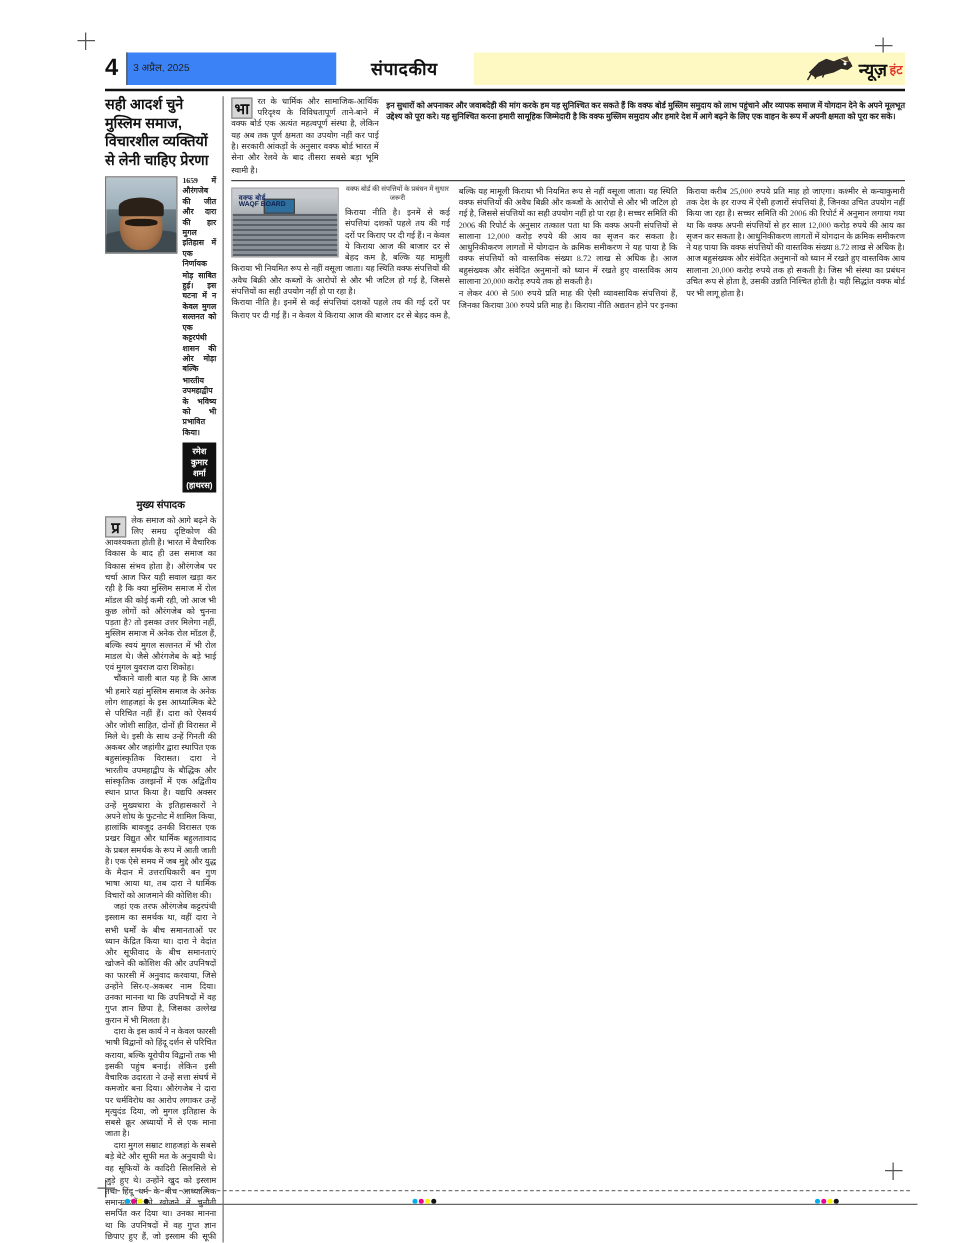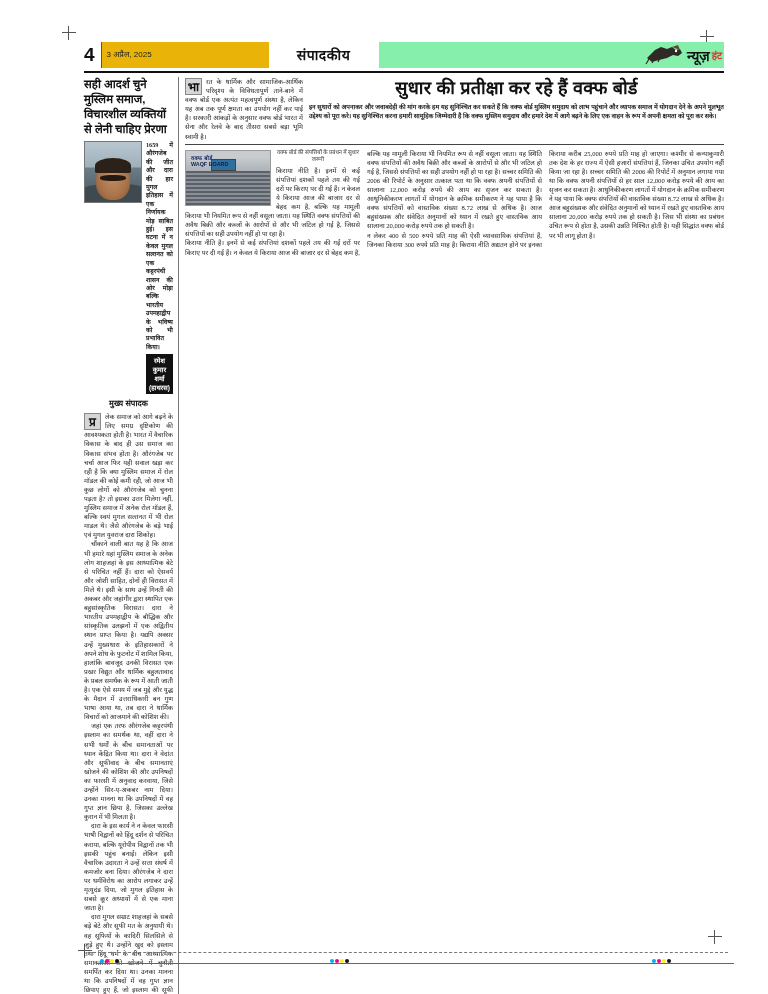--- a/index.html
+++ b/index.html
@@ -29,35 +29,35 @@
   .masthead {
     display: flex; align-items: stretch; height: 26px;
     margin-bottom: 3px;
   }
   .pageno {
     font-family: "Liberation Sans", sans-serif;
     font-weight: bold; font-size: 19px; line-height: 26px;
     padding-right: 6px; color: #111;
   }
   .datebar {
-    flex: 0 0 168px; background: #eab308; position: relative;
+    flex: 0 0 168px; background: #3b82f6; position: relative;
     border-left: 1px solid #555;
   }
   .datebar .dtxt {
     position: absolute; left: 5px; top: 6px;
     font-size: 8px; color: #222;
     font-family: "Liberation Sans", sans-serif;
   }
   .section-title {
     flex: 0 0 110px; text-align: center;
     font-family: "Liberation Sans", sans-serif;
     font-weight: bold; font-size: 14px; line-height: 26px;
     letter-spacing: .5px; color: #111;
   }
-  .mast-fill { flex: 1 1 auto; background: #86efac; position: relative; }
+  .mast-fill { flex: 1 1 auto; background: #fef9c3; position: relative; }
   .logo {
     position: absolute; right: 0; top: 0; height: 26px;
     display: flex; align-items: center; gap: 2px;
     padding-right: 2px;
   }
   .hound { width: 40px; height: 22px; display: block; }
   .logo-news {
     font-family: "Liberation Sans", sans-serif;
     font-weight: bold; font-size: 14px; color: #111;
   }
@@ -256,21 +256,20 @@
       </div>
 
       <div class="col-right">
         <div style="display:flex;gap:6px;align-items:flex-start;">
           <div style="width:118px;flex:0 0 118px;">
             <div class="bodytext">
               <p class="noind"><span class="dropcap">भा</span><span>रत के धार्मिक और सामाजिक-आर्थिक परिदृश्य के विविधतापूर्ण ताने-बाने में वक्फ बोर्ड एक अत्यंत महत्वपूर्ण संस्था है, लेकिन यह अब तक पूर्ण क्षमता का उपयोग नहीं कर पाई है। सरकारी आंकड़ों के अनुसार वक्फ बोर्ड भारत में सेना और रेलवे के बाद तीसरा सबसे बड़ा भूमि स्वामी है।</span></p>
             </div>
           </div>
           <div style="flex:1 1 auto;">
-            <div class="hl-main">सुधार की प्रतीक्षा कर रहे हैं वक्फ बोर्ड</div>
             <div class="art-lead">इन सुधारों को अपनाकर और जवाबदेही की मांग करके हम यह सुनिश्चित कर सकते हैं कि वक्फ बोर्ड मुस्लिम समुदाय को लाभ पहुंचाने और व्यापक समाज में योगदान देने के अपने मूलभूत उद्देश्य को पूरा करे। यह सुनिश्चित करना हमारी सामूहिक जिम्मेदारी है कि वक्फ मुस्लिम समुदाय और हमारे देश में आगे बढ़ने के लिए एक वाहन के रूप में अपनी क्षमता को पूरा कर सके।</div>
           </div>
         </div>
 
         <div class="rule-thin" style="margin:3px 0 4px;"></div>
 
         <div class="cols3">
           <div class="waqf-photo">
             <div class="band"></div>
             <div class="hall"></div>

